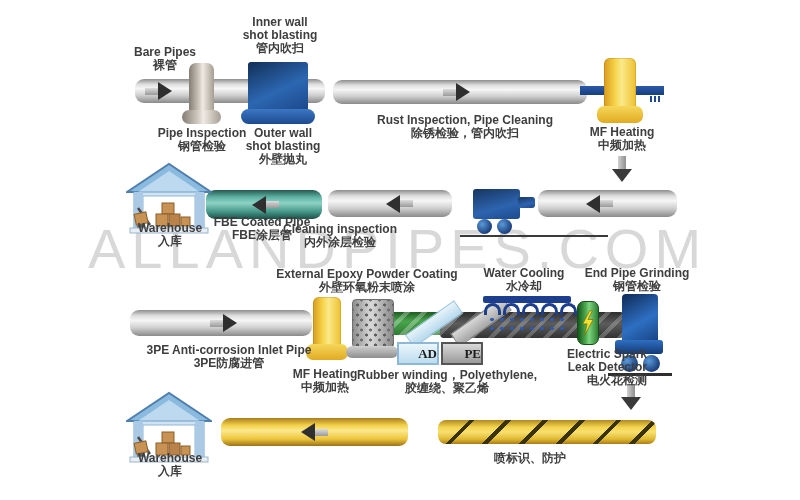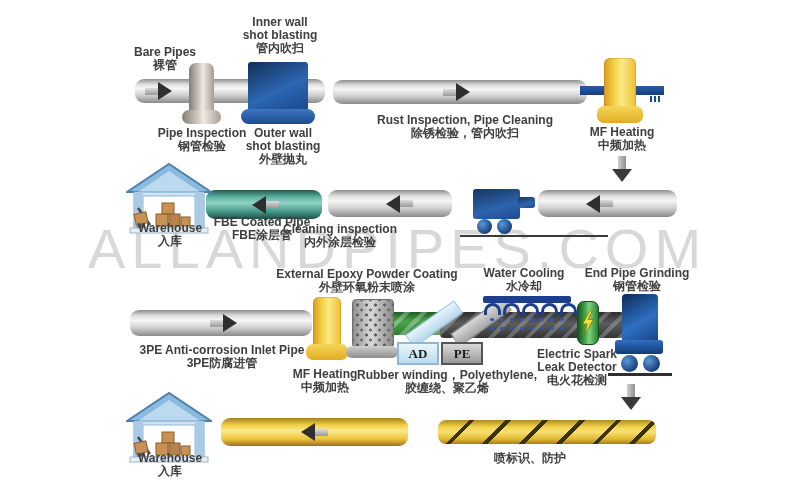--- a/index.html
+++ b/index.html
@@ -45,21 +45,21 @@
   .arches{position:absolute;display:flex;z-index:5;}
   .arches i{display:block;width:11px;height:9px;border:3px solid #1c3e8c;border-bottom:none;
             border-radius:9px 9px 0 0;margin-right:2px;}
   .drips{position:absolute;background-image:radial-gradient(#2d58b4 1.6px,rgba(0,0,0,0) 2.1px);
          background-size:10px 9px;z-index:5;}
   .spark{position:absolute;background:linear-gradient(90deg,#15571a,#4fae52 40%,#7ed47f 55%,#2c7f31);
          border:1px solid #174f1a;border-radius:7px;display:flex;align-items:center;justify-content:center;z-index:5;}
   .grinder{position:absolute;background:linear-gradient(150deg,#0e2a55,#2e6fc2 55%,#16407e);border-radius:4px;z-index:4;}
   .grinder-base{position:absolute;background:linear-gradient(#2e6fc2,#143a75);border-radius:3px;z-index:4;}
   .gline{position:absolute;background:#2f2f2f;z-index:3;}
-  .layerbox{position:absolute;display:flex;align-items:center;justify-content:center;z-index:6;
+  .layerbox{position:absolute;display:flex;align-items:center;justify-content:flex-end;z-index:6;
             font-family:"Liberation Serif",serif;font-weight:bold;font-size:13px;color:#1c1c1c;}
   .adbox{border:2px solid #8fb8d8;background:linear-gradient(#eaf6fc,#bcdcee);}
   .pebox{border:2px solid #555555;background:linear-gradient(#d9d9d9,#9a9a9a);}
   .band{position:absolute;z-index:4;}
   .band-ad{background:linear-gradient(#e8f4fb,#b5d8ec);border:1px solid #9cc4de;}
   .band-pe{background:linear-gradient(#d8d8d8,#a5a5a5);border:1px solid #8a8a8a;}
   
   .arr{position:absolute;display:flex;align-items:center;z-index:5;}
   .arr .tail{width:13px;height:7px;background:linear-gradient(#dcdcdc,#9a9a9a);}
   .head-r{width:0;height:0;border-top:9px solid transparent;border-bottom:9px solid transparent;
@@ -204,21 +204,21 @@
     <span>End Pipe Grinding</span>
     <span>钢管检验</span>
   </div>
 
   <div class="pipe pipe-gray" style="left:130px;top:310px;width:182px;height:26px;">
     <div class="arr" style="left:80px;top:50%;transform:translateY(-50%);">
       <i class="tail"></i>
         <i class="head-r"></i>
     </div>
   </div>
-  <div class="lbl" style="left:102px;top:344px;width:240px;">
+  <div class="lbl" style="left:109px;top:344px;width:240px;">
     <span>3PE Anti-corrosion Inlet Pipe</span>
     <span>3PE防腐进管</span>
   </div>
 
   <div class="heater" style="left:313px;top:297px;width:28px;height:52px;"></div>
   <div class="heater-base" style="left:306px;top:344px;width:42px;height:16px;"></div>
   <div class="lbl" style="left:270px;top:368px;width:110px;">
     <span>MF Heating</span>
     <span>中频加热</span>
   </div>
@@ -250,21 +250,21 @@
     <i></i>
       <i></i>
   </div>
   <div class="drips" style="left:487px;top:315px;width:80px;height:21px;"></div>
 
   <div class="spark" style="left:577px;top:301px;width:20px;height:42px;">
     <svg width="14" height="28" viewBox="0 0 16 30">
       <polygon points="10,1 2,16 7,16 4,29 14,11 8,11 13,1" fill="#f2e234" stroke="#7a6a00" stroke-width="0.8"></polygon>
     </svg>
   </div>
-  <div class="lbl" style="left:507px;top:348px;width:140px;">
+  <div class="lbl" style="left:507px;top:348px;width:140px;text-align:right;">
     <span>Electric Spark</span>
     <span>Leak Detector</span>
     <span>电火花检测</span>
   </div>
 
   <div class="grinder" style="left:622px;top:294px;width:36px;height:50px;"></div>
   <div class="grinder-base" style="left:615px;top:340px;width:48px;height:14px;"></div>
   <div class="wheel" style="left:621px;top:355px;width:17px;height:17px;"></div>
   <div class="wheel" style="left:643px;top:355px;width:17px;height:17px;"></div>
   <div class="gline" style="left:608px;top:373px;width:64px;height:3px;"></div>

